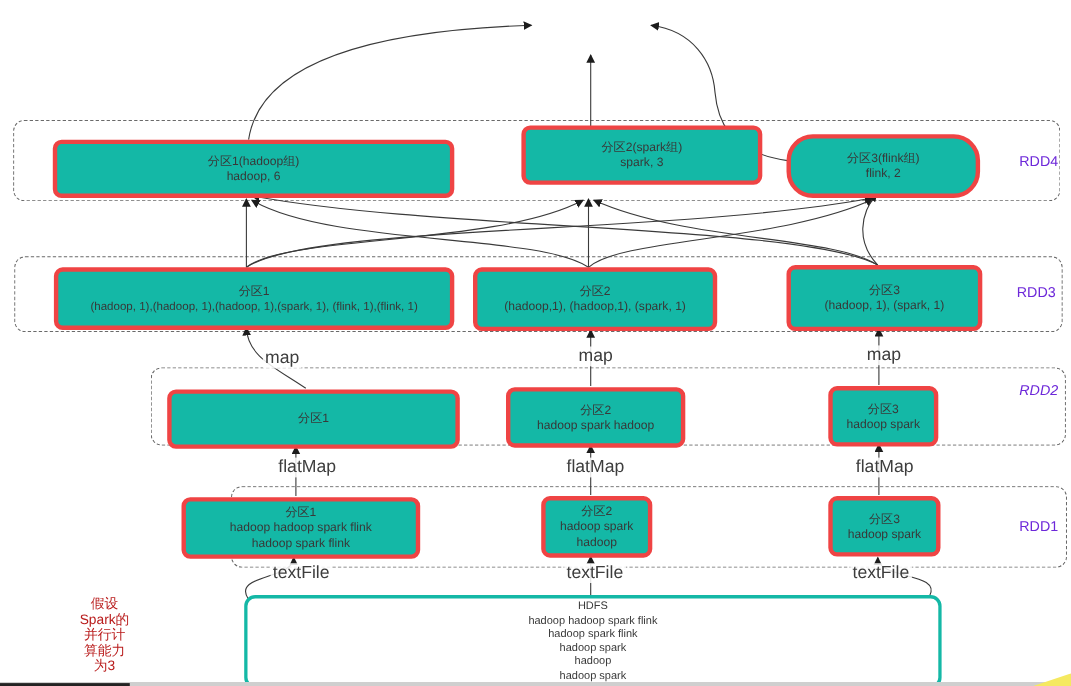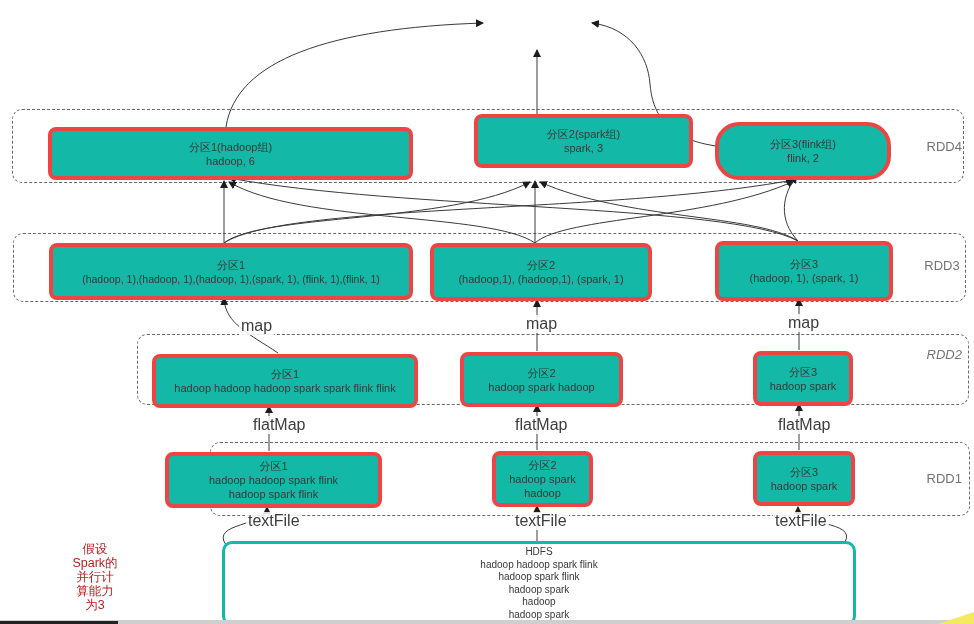--- a/index.html
+++ b/index.html
@@ -1,21 +1,21 @@
 <!DOCTYPE html>
 <html><head>
 <meta charset="utf-8">
 <style>
   html,body{margin:0;padding:0;background:#fff;}
   body{font-family:"Liberation Sans","DejaVu Sans",sans-serif;color:#383838;}
   .canvas{position:relative;width:974px;height:624px;background:#ffffff;overflow:hidden;}
 
   
   .rdd-container{position:absolute;border:1px dashed #6a6a6a;border-radius:10px;z-index:1;}
-  .rdd-label{position:absolute;font-size:13px;color:#737373;z-index:3;}
+  .rdd-label{position:absolute;font-size:13px;color:#6d28d9;z-index:3;}
 
   
   .pbox{position:absolute;background:#14b8a6;border:4px solid #ef4444;border-radius:8px;
         display:flex;flex-direction:column;align-items:center;justify-content:center;
         font-size:11px;line-height:14px;text-align:center;z-index:3;white-space:nowrap;}
   .pbox .small{font-size:10.5px;}
 
   
   .driver{position:absolute;left:489px;top:4px;width:95px;height:41px;background:#fff;
           border:1px dashed #5a5a5a;border-radius:6px;display:flex;align-items:center;
@@ -115,21 +115,20 @@
     <div>(hadoop, 1), (spark, 1)</div>
   </div>
   <div class="rdd-label" style="left:922px;top:258px;width:40px;text-align:center;">RDD3</div>
 
   <div class="edge-label" style="left:239px;top:317px;">map</div>
   <div class="edge-label" style="left:524px;top:315px;">map</div>
   <div class="edge-label" style="left:786px;top:314px;">map</div>
 
   <div class="pbox" style="left:152px;top:354px;width:258px;height:46px;">
     <div>分区1</div>
-    <div>hadoop hadoop hadoop spark spark flink flink</div>
   </div>
   <div class="pbox" style="left:460px;top:352px;width:155px;height:47px;">
     <div>分区2</div>
     <div>hadoop spark hadoop</div>
   </div>
   <div class="pbox" style="left:753px;top:351px;width:92px;height:47px;">
     <div>分区3</div>
     <div>hadoop spark</div>
   </div>
   <div class="rdd-label" style="left:922px;top:347px;width:40px;text-align:right;font-style:italic;">RDD2</div>

